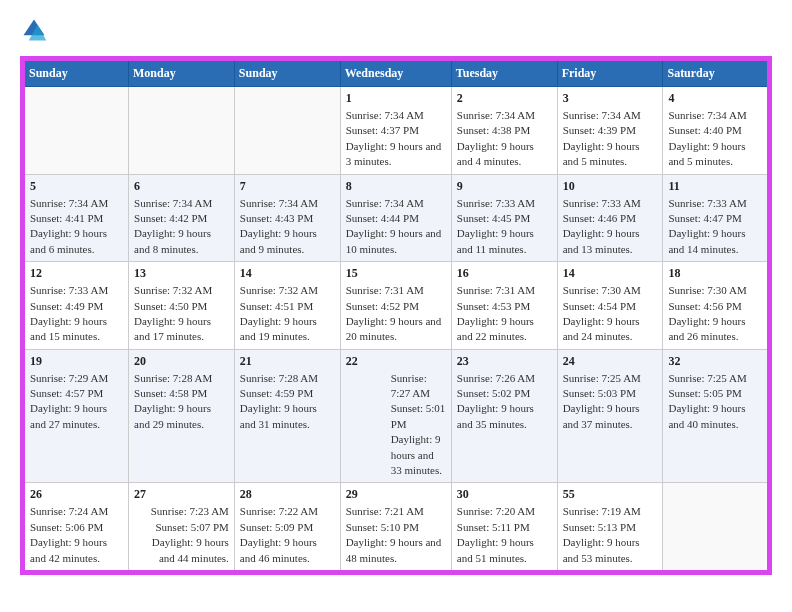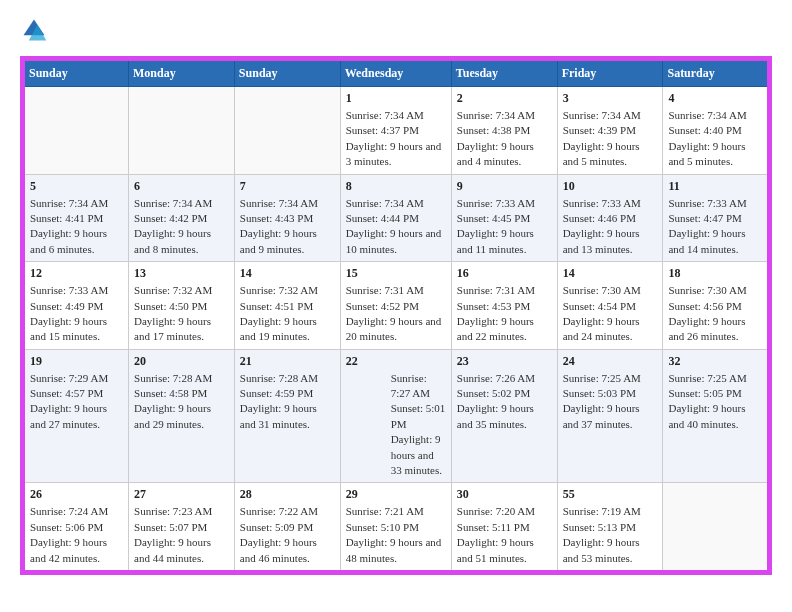--- a/index.html
+++ b/index.html
@@ -302,21 +302,21 @@
         </tr>
         <tr>
           <td>
             <span class="day-number">26</span>
             <div class="day-info" style="white-space: pre-line;">Sunrise: 7:24 AM
 Sunset: 5:06 PM
 Daylight: 9 hours and 42 minutes.</div>
           </td>
           <td>
             <span class="day-number">27</span>
-            <div class="day-info" style="white-space: pre-line;">Sunrise: 7:23 AM
+            <div class="day-info" style="white-space: pre-line; text-align: right;">Sunrise: 7:23 AM
 Sunset: 5:07 PM
 Daylight: 9 hours and 44 minutes.</div>
           </td>
           <td>
             <span class="day-number">28</span>
             <div class="day-info" style="white-space: pre-line;">Sunrise: 7:22 AM
 Sunset: 5:09 PM
 Daylight: 9 hours and 46 minutes.</div>
           </td>
           <td>

